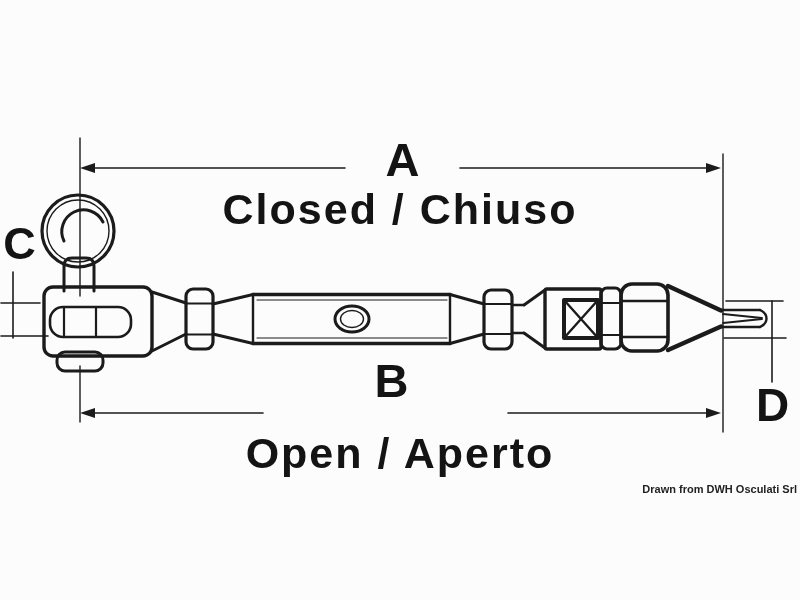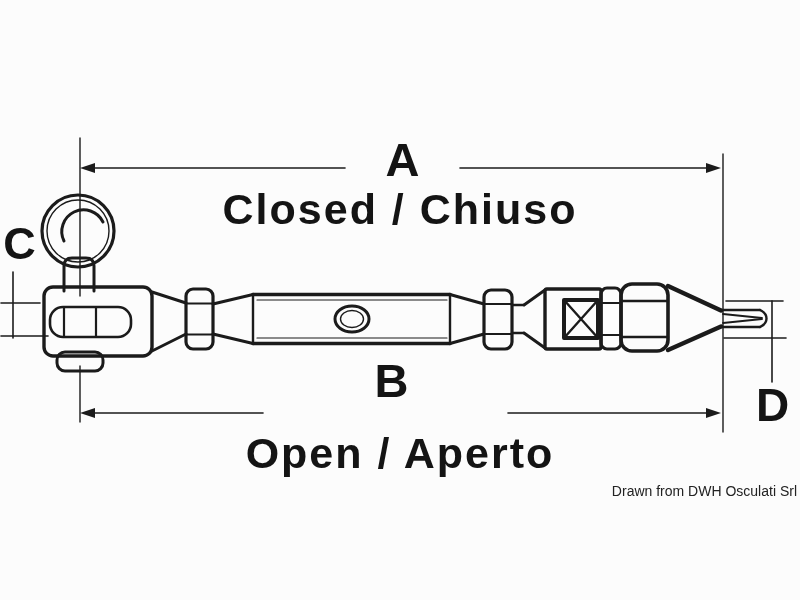--- a/index.html
+++ b/index.html
@@ -34,22 +34,22 @@
     letter-spacing:2px;
     white-space:nowrap;
     color:#141414;
     text-align:center;
   }
   .caption-closed{top:186px;}
   .caption-open{top:430px;}
   .credit{
     position:absolute;
     right:3px;top:483px;
-    font-size:14px;
-    font-weight:normal;
+    font-size:11px;
+    font-weight:bold;
     color:#222;
     white-space:nowrap;
   }
 </style>
 </head>
 <body>
 
 <div class="canvas">
 
   <svg class="drawing-svg" width="800" height="600" viewBox="0 0 800 600" fill="none" stroke="#1b1b1b" stroke-linecap="round" stroke-linejoin="round">

